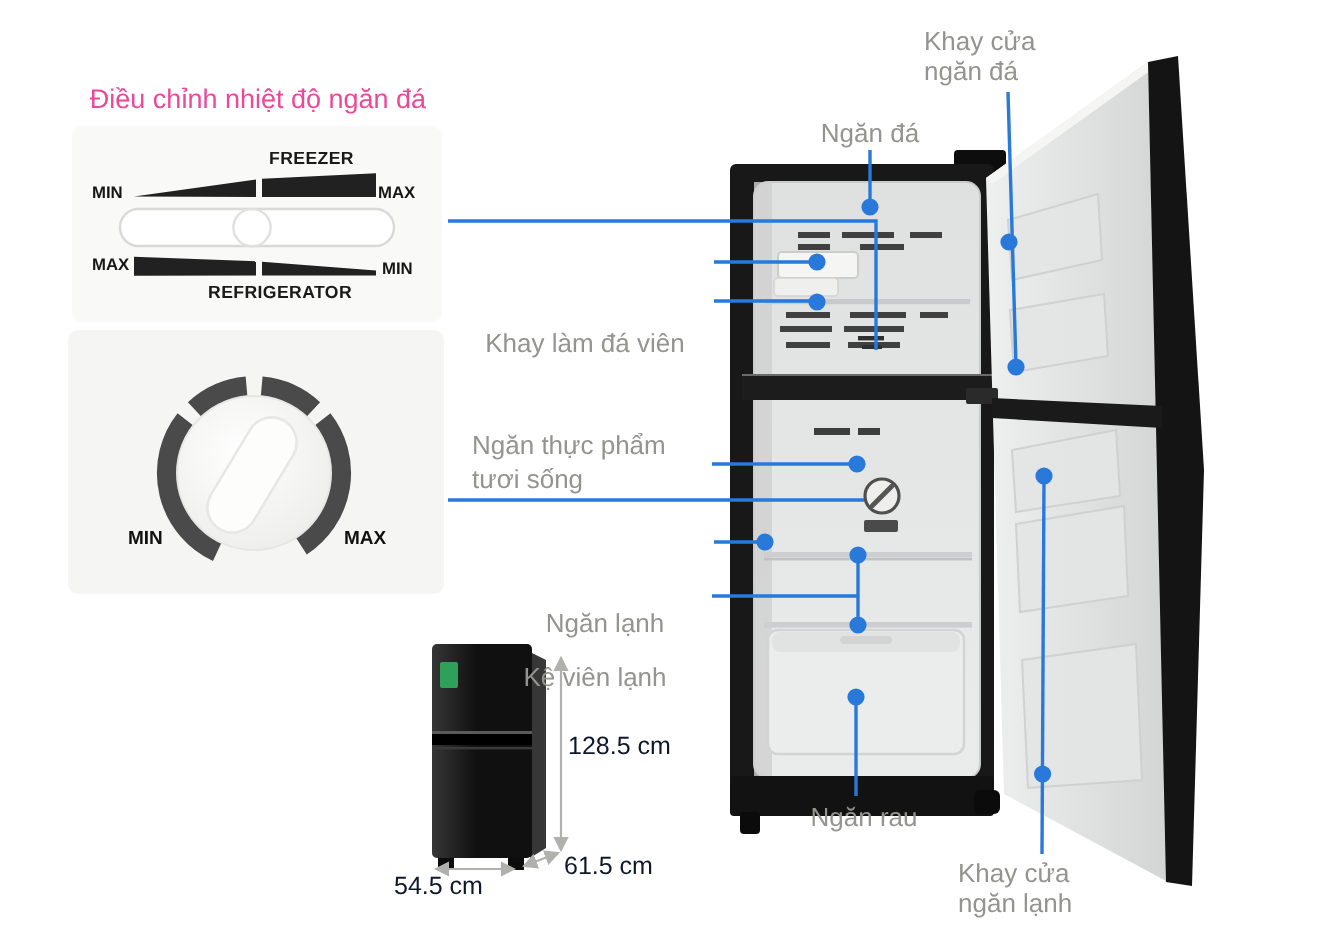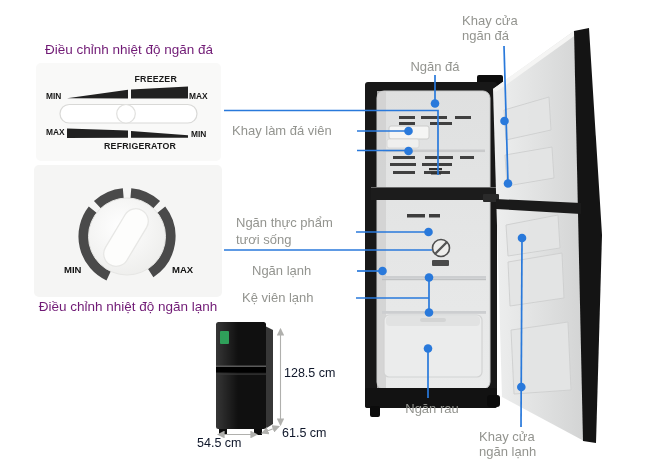--- a/index.html
+++ b/index.html
@@ -4,27 +4,27 @@
 <style>
   html,body{margin:0;padding:0;background:#fff;}
   #canvas{
     position:relative;width:667px;height:468px;background:#ffffff;overflow:hidden;
     font-family:"Liberation Sans", sans-serif;
   }
   #art{position:absolute;left:0;top:0;}
   .lbl{position:absolute;line-height:1.15;white-space:nowrap;}
   .callout{font-size:13px;color:#93948f;}
   .callout.two{white-space:normal;line-height:15px;text-align:left;}
-  .right{text-align:left;}
+  .right{text-align:center;margin-top:41px;}
   .center{text-align:center;}
   .black-sm{font-size:8.8px;font-weight:700;color:#1a1a1a;letter-spacing:.2px;text-align:right;}
   .minmax{font-size:8.4px;font-weight:700;color:#161616;}
   .dial-minmax{font-size:9.5px;font-weight:700;color:#111;}
   .temp-ctl{font-size:11px;font-weight:700;color:#1d1d1d;letter-spacing:.1px;}
-  .vn-title{font-size:13.5px;color:#701a75;}
+  .vn-title{font-size:13.5px;color:#ec4899;}
   .dim{font-size:12.5px;color:#0f172a;}
 </style>
 </head>
 <body>
 
 <div id="canvas">
 
   <svg id="art" width="667" height="468" viewBox="0 0 667 468">
     <defs>
       <linearGradient id="intGrad" x1="0" y1="0" x2="0" y2="1">
@@ -181,21 +181,20 @@
   <div class="lbl vn-title center" style="left:29px;top:42px;width:200px;">Điều chỉnh nhiệt độ ngăn đá</div>
   <div class="lbl black-sm center" style="left:77px;top:74px;width:100px;">FREEZER</div>
   <div class="lbl minmax" style="left:46px;top:91.5px;">MIN</div>
   <div class="lbl minmax" style="left:189px;top:91.5px;">MAX</div>
   <div class="lbl minmax" style="left:46px;top:128px;">MAX</div>
   <div class="lbl minmax" style="left:191px;top:129.5px;">MIN</div>
   <div class="lbl black-sm center" style="left:76px;top:140.5px;width:100px;">REFRIGERATOR</div>
 
   <div class="lbl dial-minmax" style="left:64px;top:265px;">MIN</div>
   <div class="lbl dial-minmax" style="left:172px;top:265px;">MAX</div>
-  <div class="lbl vn-title center" style="left:27px;top:299px;width:202px;">Điều chỉnh nhiệt độ ngăn lạnh</div>
 
   <div class="lbl dim" style="left:284px;top:366px;">128.5 cm</div>
   <div class="lbl dim" style="left:197px;top:436px;">54.5 cm</div>
   <div class="lbl dim" style="left:282px;top:426px;">61.5 cm</div>
 
   <div class="lbl callout center" style="left:395px;top:60px;width:80px;">Ngăn đá</div>
   <div class="lbl callout two" style="left:462px;top:13px;width:84px;">
     <span>Khay cửa</span><br>
     <span>ngăn đá</span>
   </div>

